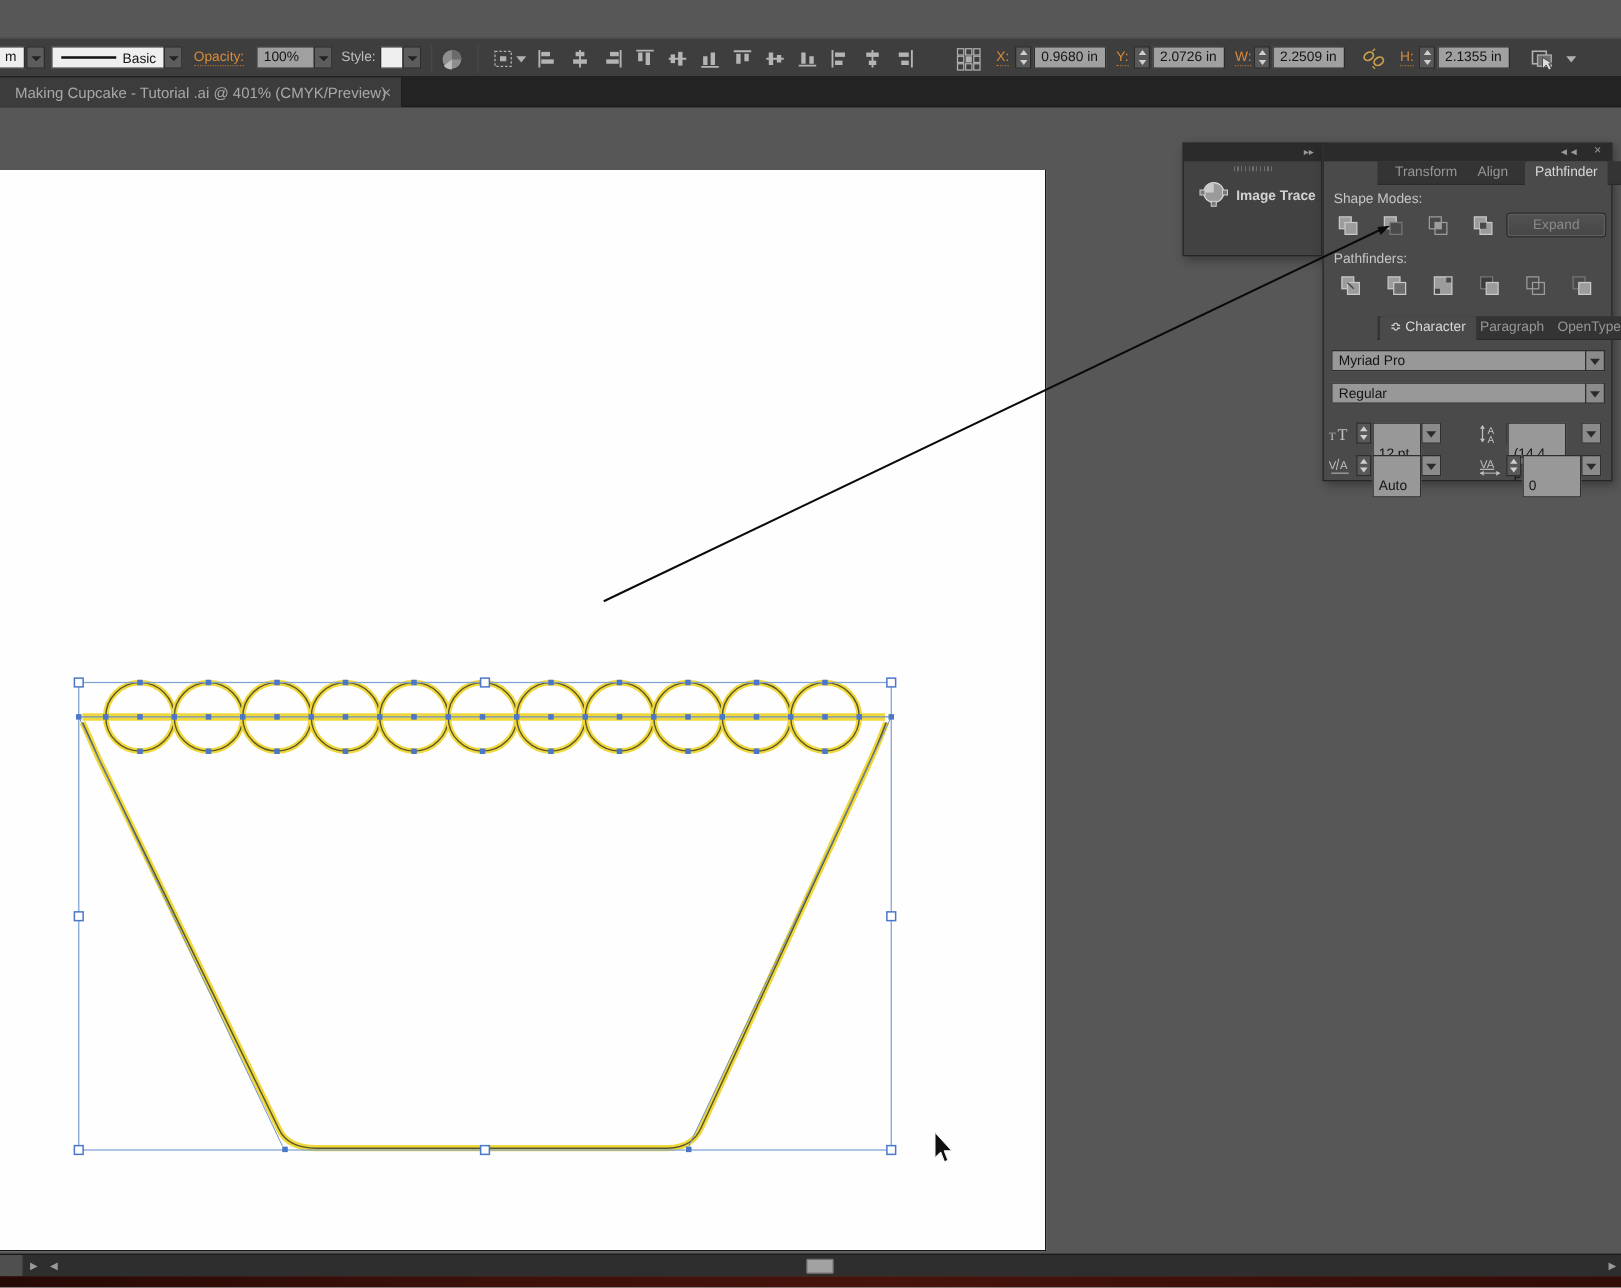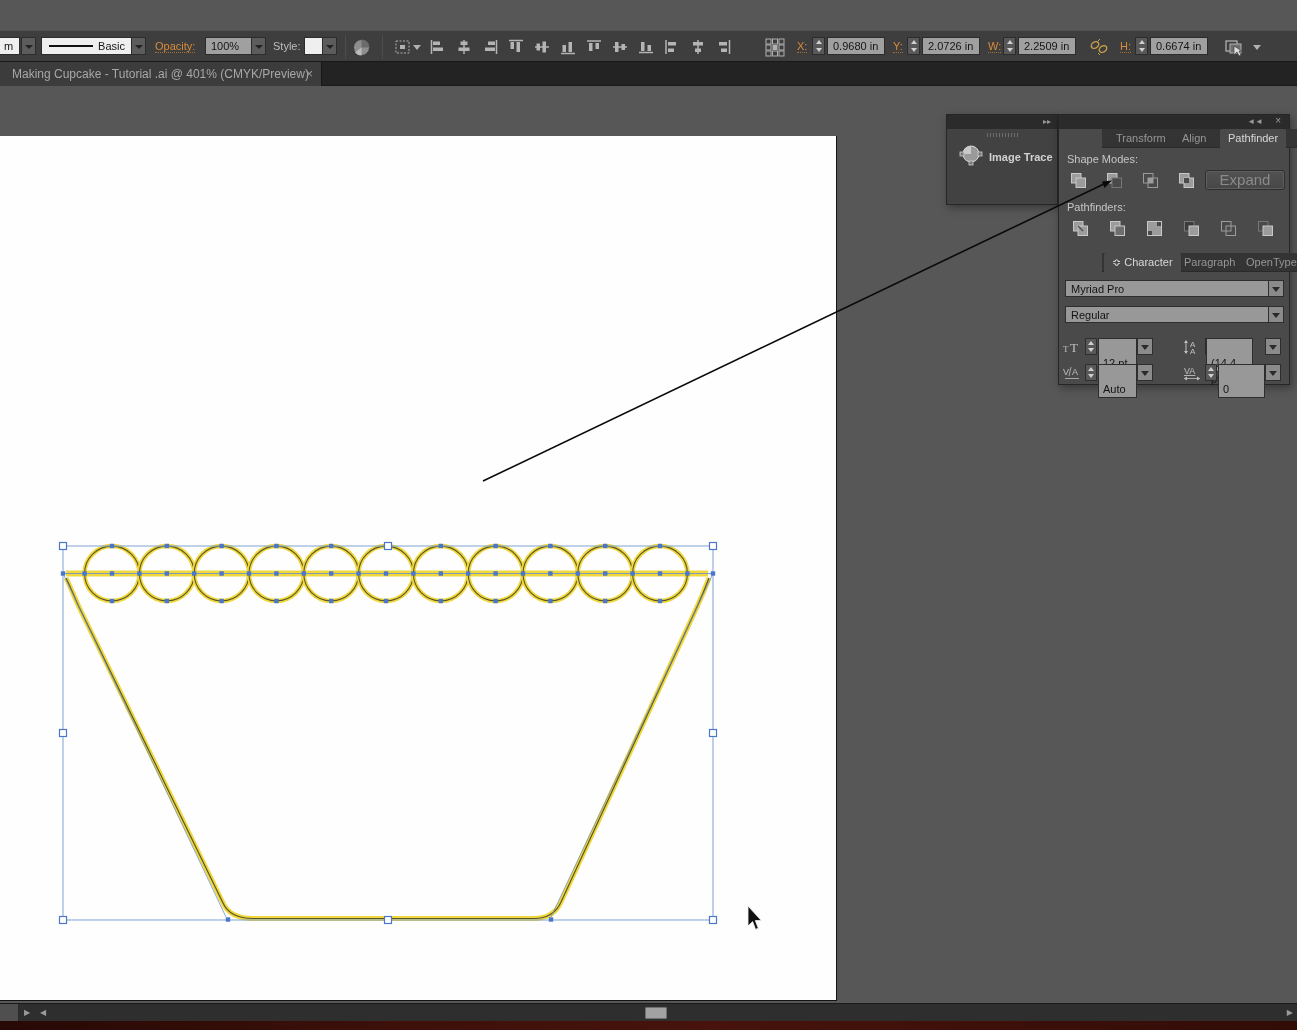--- a/index.html
+++ b/index.html
@@ -59,21 +59,21 @@
           border:1px solid #262626; box-shadow:2px 3px 8px rgba(0,0,0,.35); z-index:20; }
   .tabs-row { position:absolute; left:0; width:100%; height:19px; background:#343434; border-bottom:1px solid #2a2a2a;margin-left:43px; }
   .ptab { position:absolute; top:0; height:19px; font-size:11px; line-height:19px; padding:0 8px;
           color:#969696; cursor:default; }
   .ptab.active { background:#4a4a4a; color:#d8d8d8; border-radius:2px 2px 0 0; }
   .panel-menu-icon { position:absolute; right:4px; top:4px; width:16px; height:11px; }
   .sect-label { position:absolute; font-size:11px; color:#c6c6c6; }
   .pfbtn { position:absolute; width:24px; height:22px; background:transparent; border:none; padding:1px; cursor:default; }
   #expand-btn { position:absolute; left:146px; top:55px; width:80px; height:20px; border-radius:3px;
       background:linear-gradient(#525252,#474747); border:1px solid #2e2e2e; box-shadow:inset 0 0 0 1px #5e5e5e;
-      color:#8a8a8a; font-size:15px; text-align:center; line-height:18px; }
+      color:#8a8a8a; font-size:11px; text-align:center; line-height:18px; }
   .char-dd-field { position:absolute; height:17px; background:#989898; color:#141414; font-size:11px;
                    line-height:16px; padding:0 5px; border:1px solid #2e2e2e; }
   .char-dd-btn { position:absolute; width:16px; height:17px; background:#8b8b8b; border:1px solid #2e2e2e; }
   .char-dd-btn::after { content:""; position:absolute; left:3px; top:6px; border-left:4px solid transparent;
                         border-right:4px solid transparent; border-top:5px solid #2a2a2a; }
   .small-field { position:absolute; height:32px; background:#989898; color:#141414; font-size:11px;
                  line-height:16px; padding:16px 4px; border:1px solid #2e2e2e; }
   .char-stepper { position:absolute; width:12px; height:17px; background:#585858; border:1px solid #2e2e2e;
                   display:flex; flex-direction:column; align-items:center; justify-content:space-around; }
   .char-icon { position:absolute; width:20px; height:16px; }
@@ -244,21 +244,21 @@
           <line x1="10" y1="15" x2="12" y2="17"></line>
       </g>
     </svg>
   </div>
 
   <span class="orange-label" style="left:1120px">H:</span>
   <div class="stepper" style="left:1135px">
       <span class="st-up"></span>
       <span class="st-dn"></span>
     </div>
-  <div class="cb-field" style="left:1150px;width:58px">0.6674 in</div>
+  <div class="cb-field" style="left:1150px;width:58px">2.1355 in</div>
 
   <div class="abs" style="left:1224px;top:7px">
     <svg width="22" height="19" viewBox="0 0 22 19">
       <rect x="2" y="3" width="11" height="10" fill="none" stroke="#b0b0b0" stroke-width="1.3"></rect>
       <rect x="6" y="6" width="11" height="9" fill="#6e6e6e" stroke="#b0b0b0" stroke-width="1"></rect>
       <polygon points="10,8 10,17 13,14 15,18 17,17 15,13 18,13" fill="#dcdcdc" stroke="#333" stroke-width="0.6"></polygon>
     </svg>
   </div>
   <div class="abs" style="left:1252px;top:13px">
     <svg width="10" height="7" viewBox="0 0 10 7">

